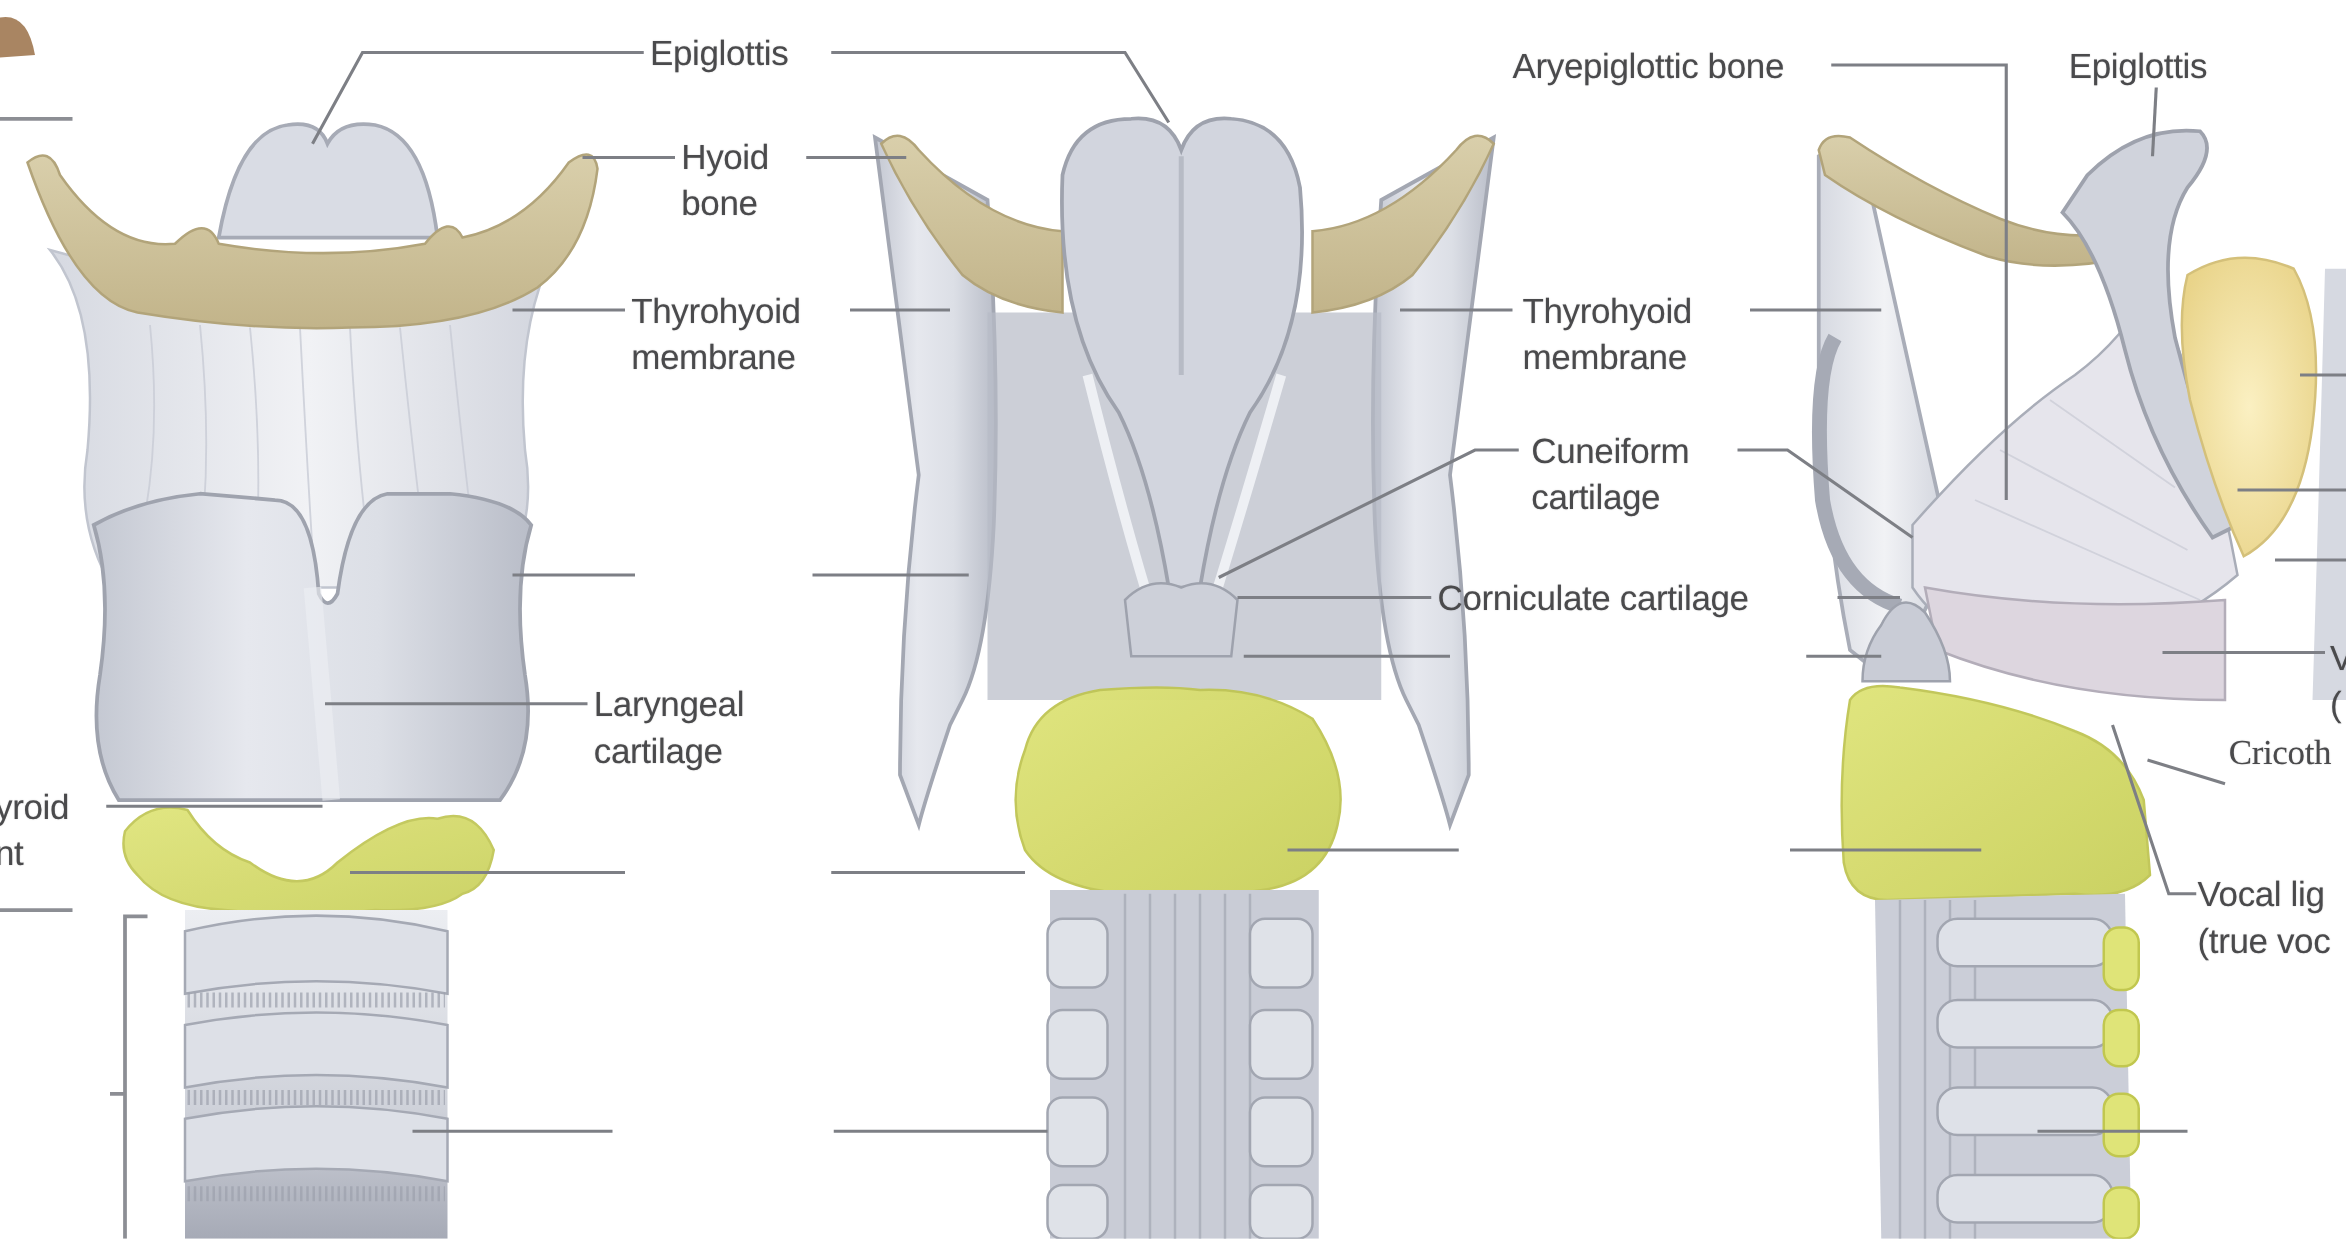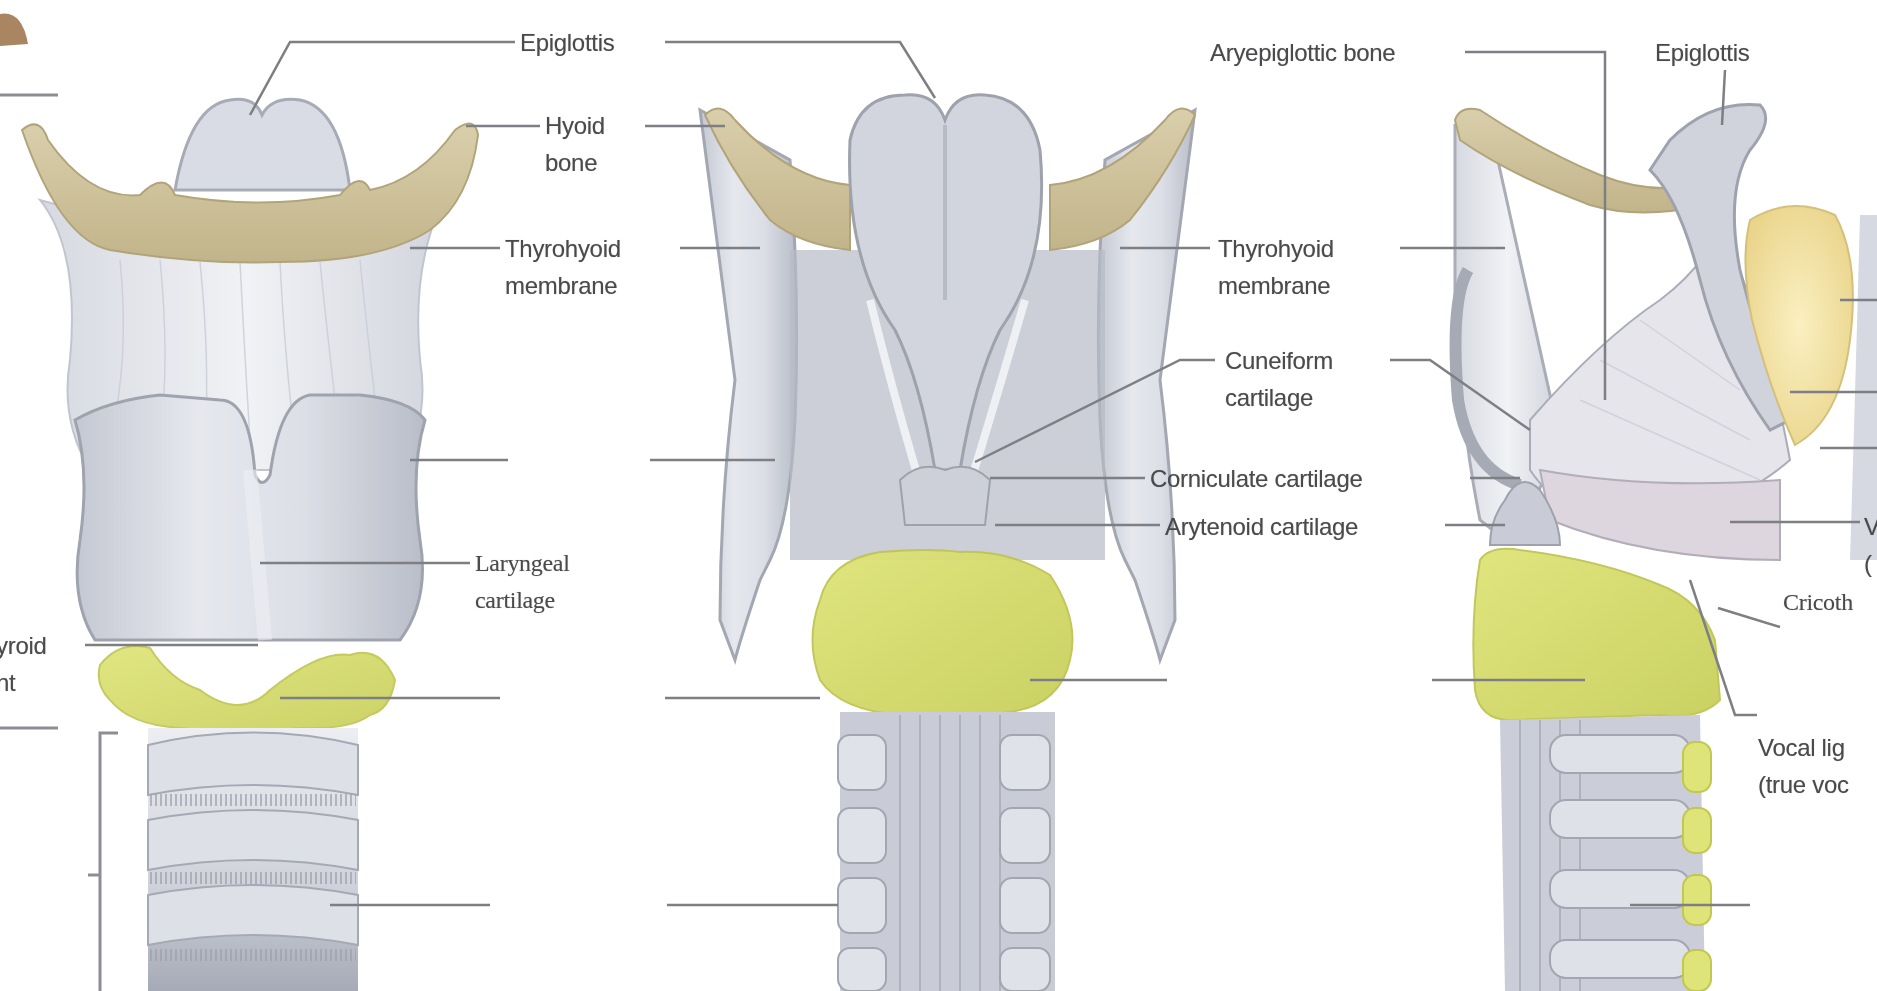--- a/index.html
+++ b/index.html
@@ -1,19 +1,19 @@
 <!DOCTYPE html>
 <html><head>
 <meta charset="utf-8">
 <style>
   html,body{margin:0;padding:0;background:#ffffff;}
   body{width:1877px;height:991px;position:relative;overflow:hidden;font-family:"Liberation Sans",sans-serif;}
   .stage{position:absolute;left:0;top:0;width:1877px;height:991px;}
   svg.art{position:absolute;left:0;top:0;}
-  .lbl{position:absolute;color:#4a4a4c;font-size:24px;line-height:37px;white-space:nowrap;letter-spacing:-0.3px;text-shadow:0 0 1px rgba(60,60,60,0.35);}
+  .lbl{position:absolute;color:#4a4a4c;font-size:28px;line-height:37px;white-space:nowrap;letter-spacing:-0.3px;text-shadow:0 0 1px rgba(60,60,60,0.35);}
   .lbl.c{text-align:left;}
   .lbl span{display:block;}
 </style>
 </head>
 <body>
 
 <div class="stage">
 
 <svg class="art" width="1877" height="991" viewBox="0 0 1877 991">
   <defs>
@@ -222,55 +222,52 @@
   <span>Epiglottis</span>
 </div>
 <div class="lbl c" style="left:545px;top:107px;">
   <span>Hyoid</span>
   <span>bone</span>
 </div>
 <div class="lbl c" style="left:505px;top:230px;">
   <span>Thyrohyoid</span>
   <span>membrane</span>
 </div>
-<div class="lbl" style="left:475px;top:545px;font-family:Liberation Serif, serif;">
+<div class="lbl" style="left:475px;top:545px;">
   <span>Laryngeal</span>
   <span>cartilage</span>
 </div>
 <div class="lbl" style="left:-4px;top:627px;">
   <span>yroid</span>
   <span>nt</span>
 </div>
 
 <div class="lbl c" style="left:1218px;top:230px;">
   <span>Thyrohyoid</span>
   <span>membrane</span>
 </div>
 <div class="lbl c" style="left:1225px;top:342px;">
   <span>Cuneiform</span>
   <span>cartilage</span>
 </div>
 <div class="lbl" style="left:1150px;top:460px;">
   <span>Corniculate cartilage</span>
 </div>
-<div class="lbl" style="left:1165px;top:508px;">
-  <span>Arytenoid cartilage</span>
-</div>
 
 <div class="lbl" style="left:1210px;top:34px;">
   <span>Aryepiglottic bone</span>
 </div>
 <div class="lbl" style="left:1655px;top:34px;">
   <span>Epiglottis</span>
 </div>
 <div class="lbl" style="left:1864px;top:508px;">
   <span>V</span>
   <span>(</span>
 </div>
 <div class="lbl" style="left:1783px;top:584px;font-family:Liberation Serif, serif;">
   <span>Cricoth</span>
 </div>
-<div class="lbl" style="left:1758px;top:697px;margin-top:32px;">
+<div class="lbl" style="left:1758px;top:697px;">
   <span>Vocal lig</span>
   <span>(true voc</span>
 </div>
 
 </div>
 
 </body></html>

